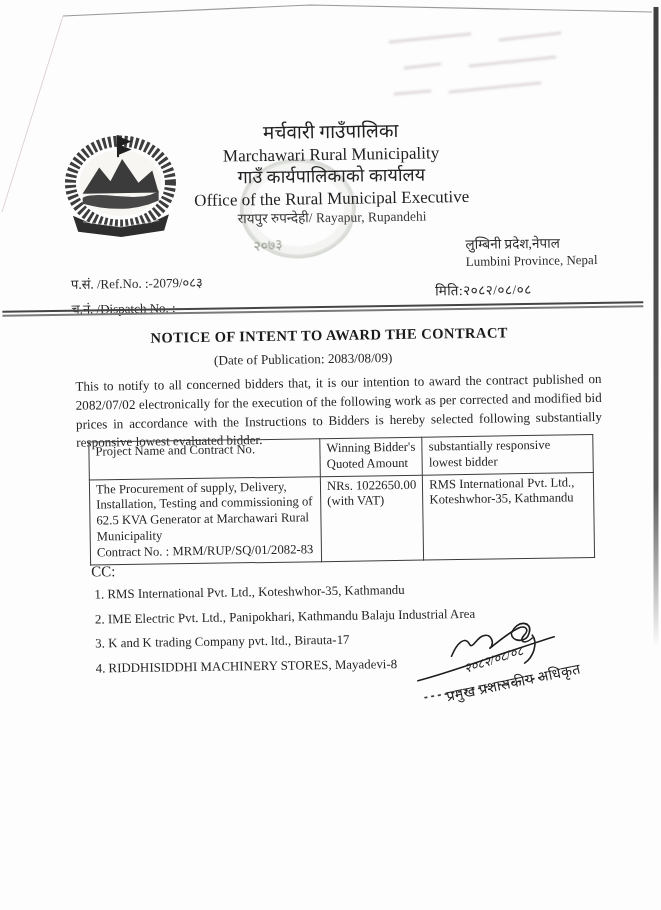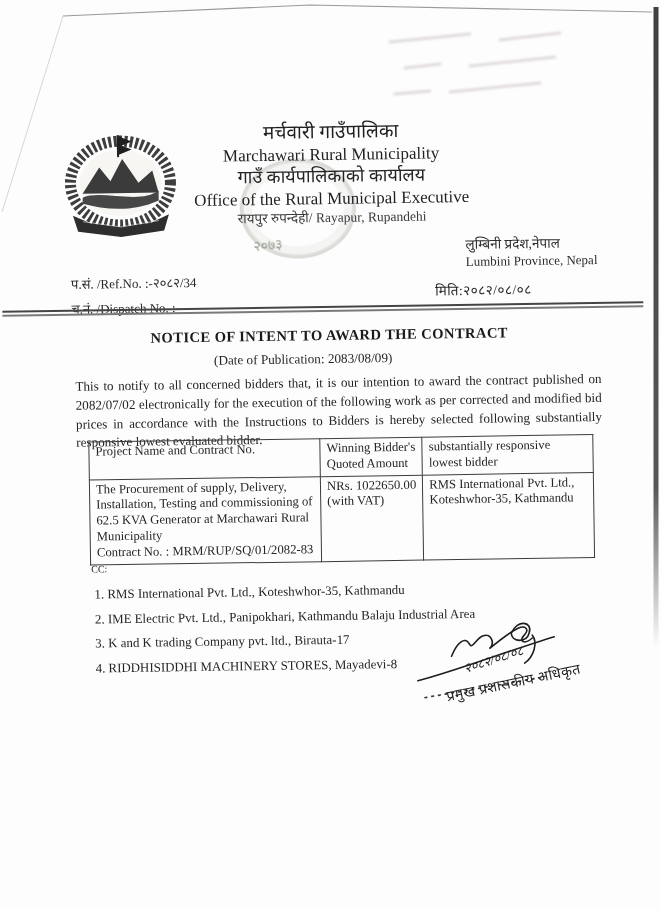--- a/index.html
+++ b/index.html
@@ -55,21 +55,21 @@
   .award-table{position:absolute;left:88px;top:438px;border-collapse:collapse;width:505px;
     font-size:12.7px;line-height:15.8px;color:#242424;}
   .award-table td,.award-table th{border:1.3px solid #3c3c3c;padding:2px 6px 3px 6px;
     vertical-align:top;text-align:left;font-weight:normal;}
   .award-table th{height:30px;}
   .award-table .c1{width:226px;}
   .award-table .c2{width:100px;}
   .award-table .c3{width:167px;}
   .cellline{display:block;}
   
-  .cc-label{position:absolute;left:89px;top:560px;font-size:10px;color:#242424;}
+  .cc-label{position:absolute;left:89px;top:560px;font-size:15px;color:#242424;}
   .cc-list{position:absolute;left:92px;top:584px;margin:0;padding:0;list-style:none;
     font-size:12.9px;color:#242424;}
   .cc-list li{margin:0 0 9.5px 0;}
   
   .sig{position:absolute;left:408px;top:606px;width:250px;height:118px;}
   .sig-title{
     position:absolute;left:444px;top:688px;width:210px;font-size:14.2px;color:#1d1d1d;
     transform:rotate(-11deg);transform-origin:0 100%;letter-spacing:.4px;white-space:nowrap;
   }
 </style>
@@ -131,21 +131,21 @@
       <div class="np2 dev">गाउँ कार्यपालिकाको कार्यालय</div>
       <div class="en2">Office of the Rural Municipal Executive</div>
       <div class="addr dev">रायपुर रुपन्देही/ Rayapur,  Rupandehi</div>
     </div>
 
     <div class="province">
       <div class="np dev">लुम्बिनी प्रदेश,नेपाल</div>
       <div class="en">Lumbini Province, Nepal</div>
     </div>
 
-    <div class="refline"><span class="dev">प.सं.  /Ref.No. :-</span><span class="dev">२०८२/34</span></div>
+    <div class="refline"><span class="dev">प.सं.  /Ref.No. :-</span><span class="dev">2079/०८३</span></div>
     <div class="dateline"><span class="dev">मिति:</span><span class="dev">२०८२/०८/०८</span></div>
     <div class="dispatchline"><span class="dev">च.नं.  /Dispatch No. :-</span></div>
 
     <div class="rule">
         <div class="l1"></div>
         <div class="l2"></div>
       </div>
 
     <div class="title">NOTICE OF INTENT TO AWARD THE CONTRACT</div>
     <div class="pub">(Date of Publication: 2083/08/09)</div>

